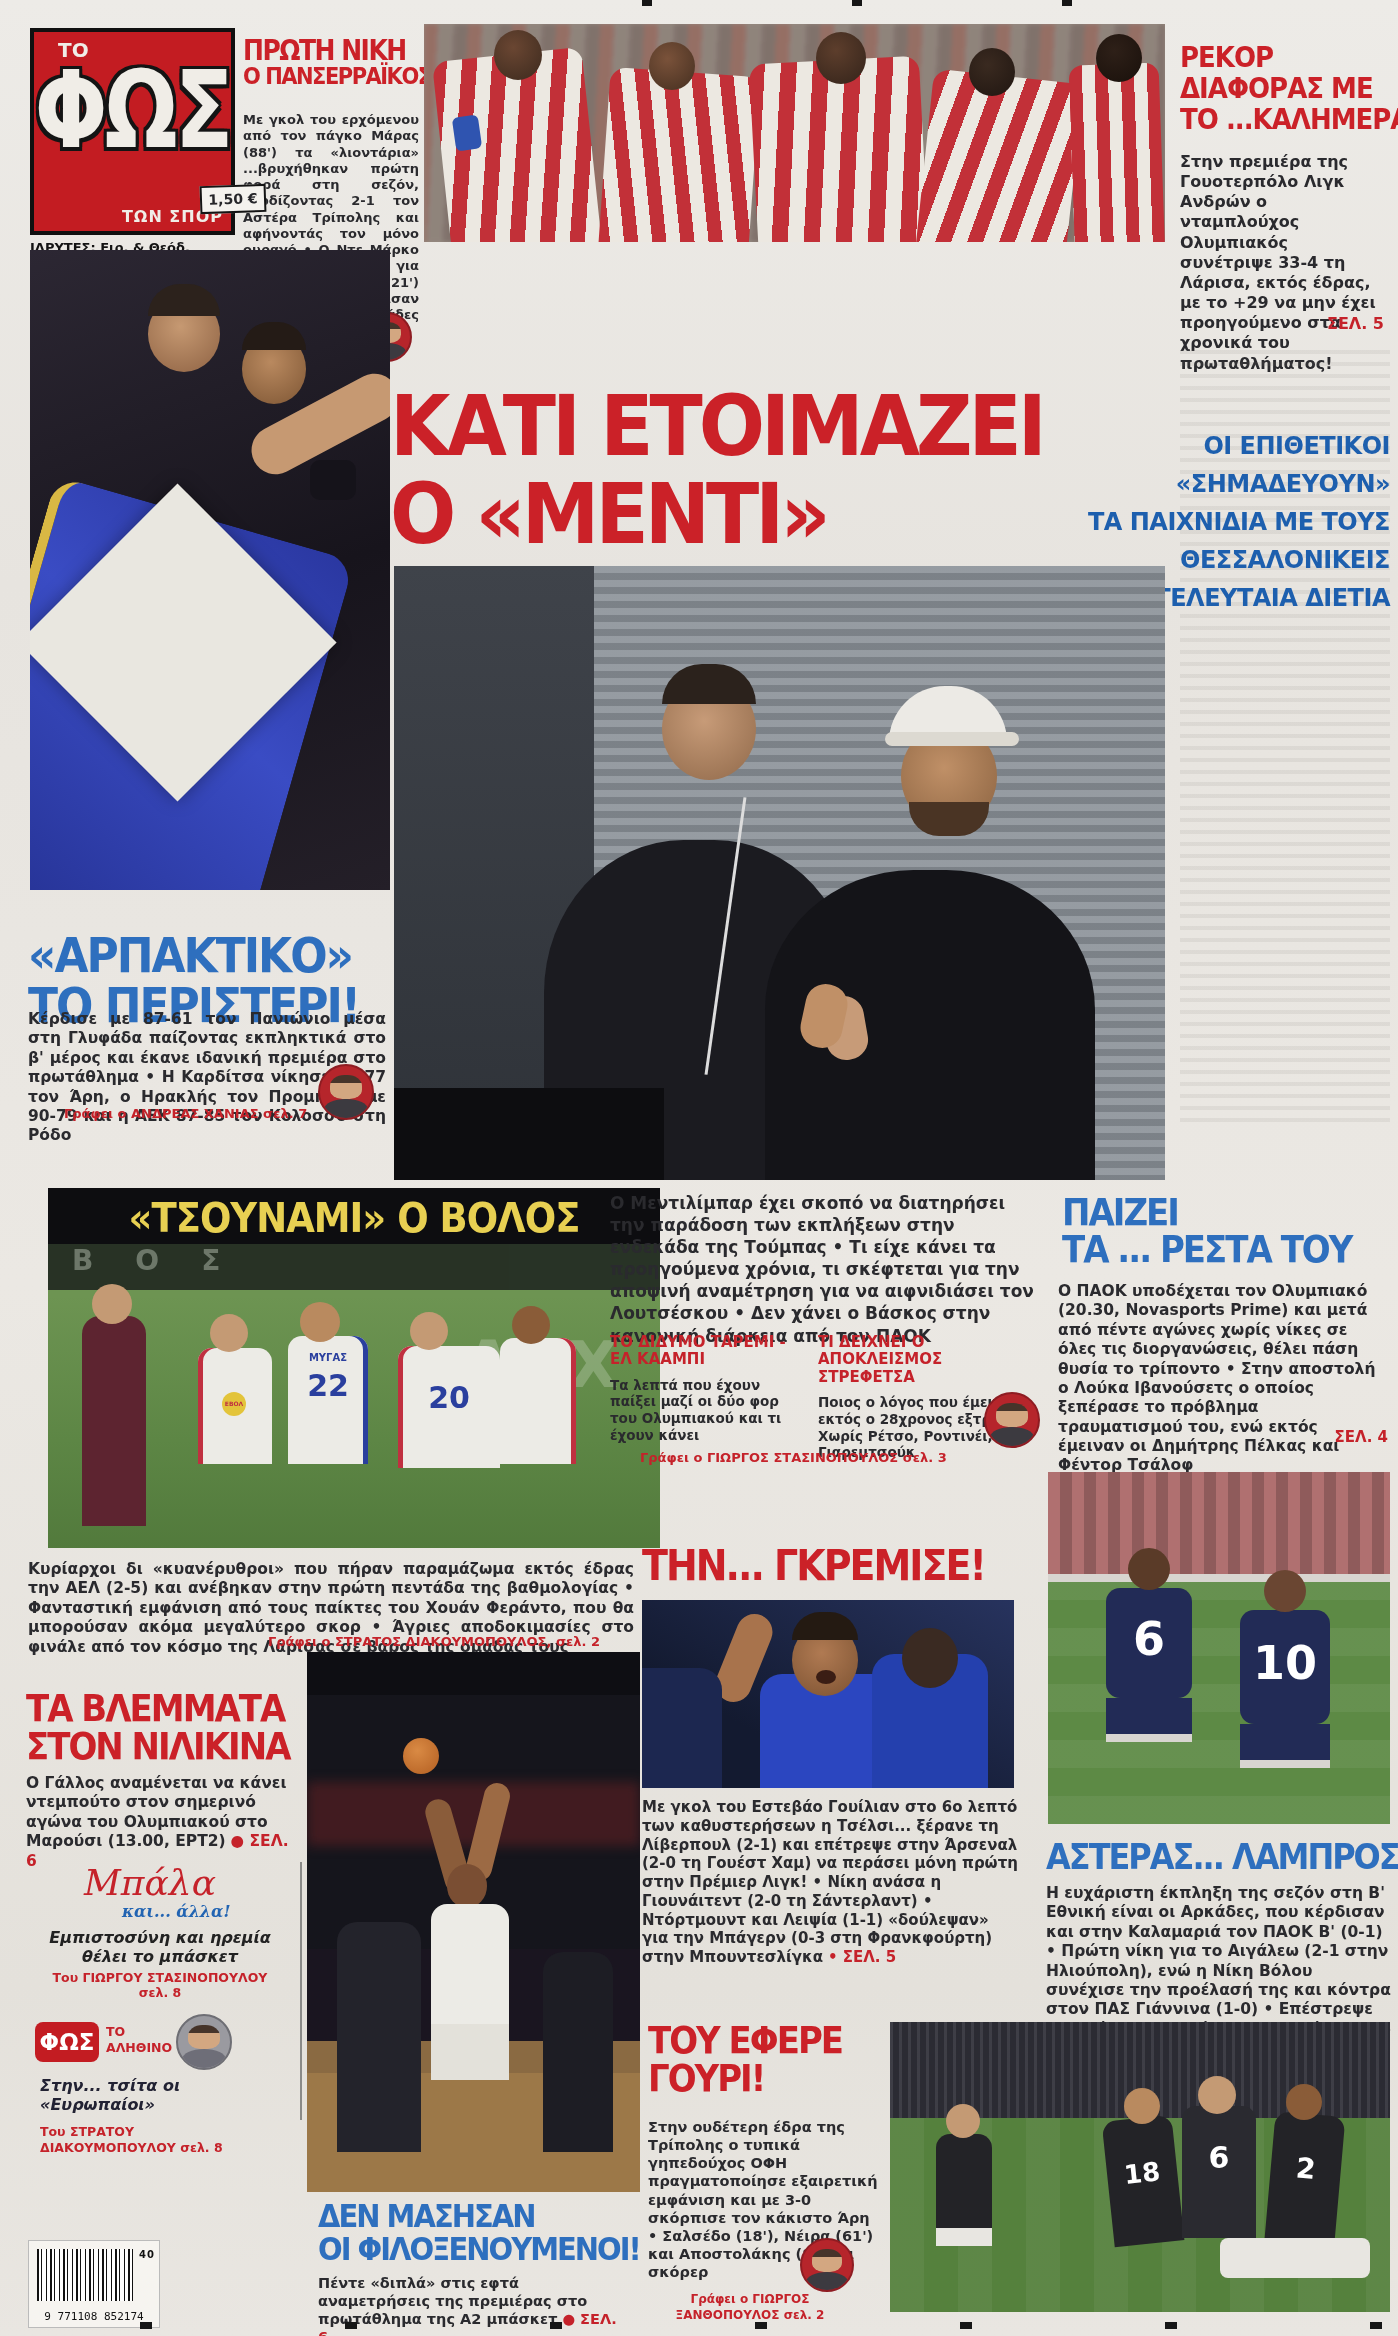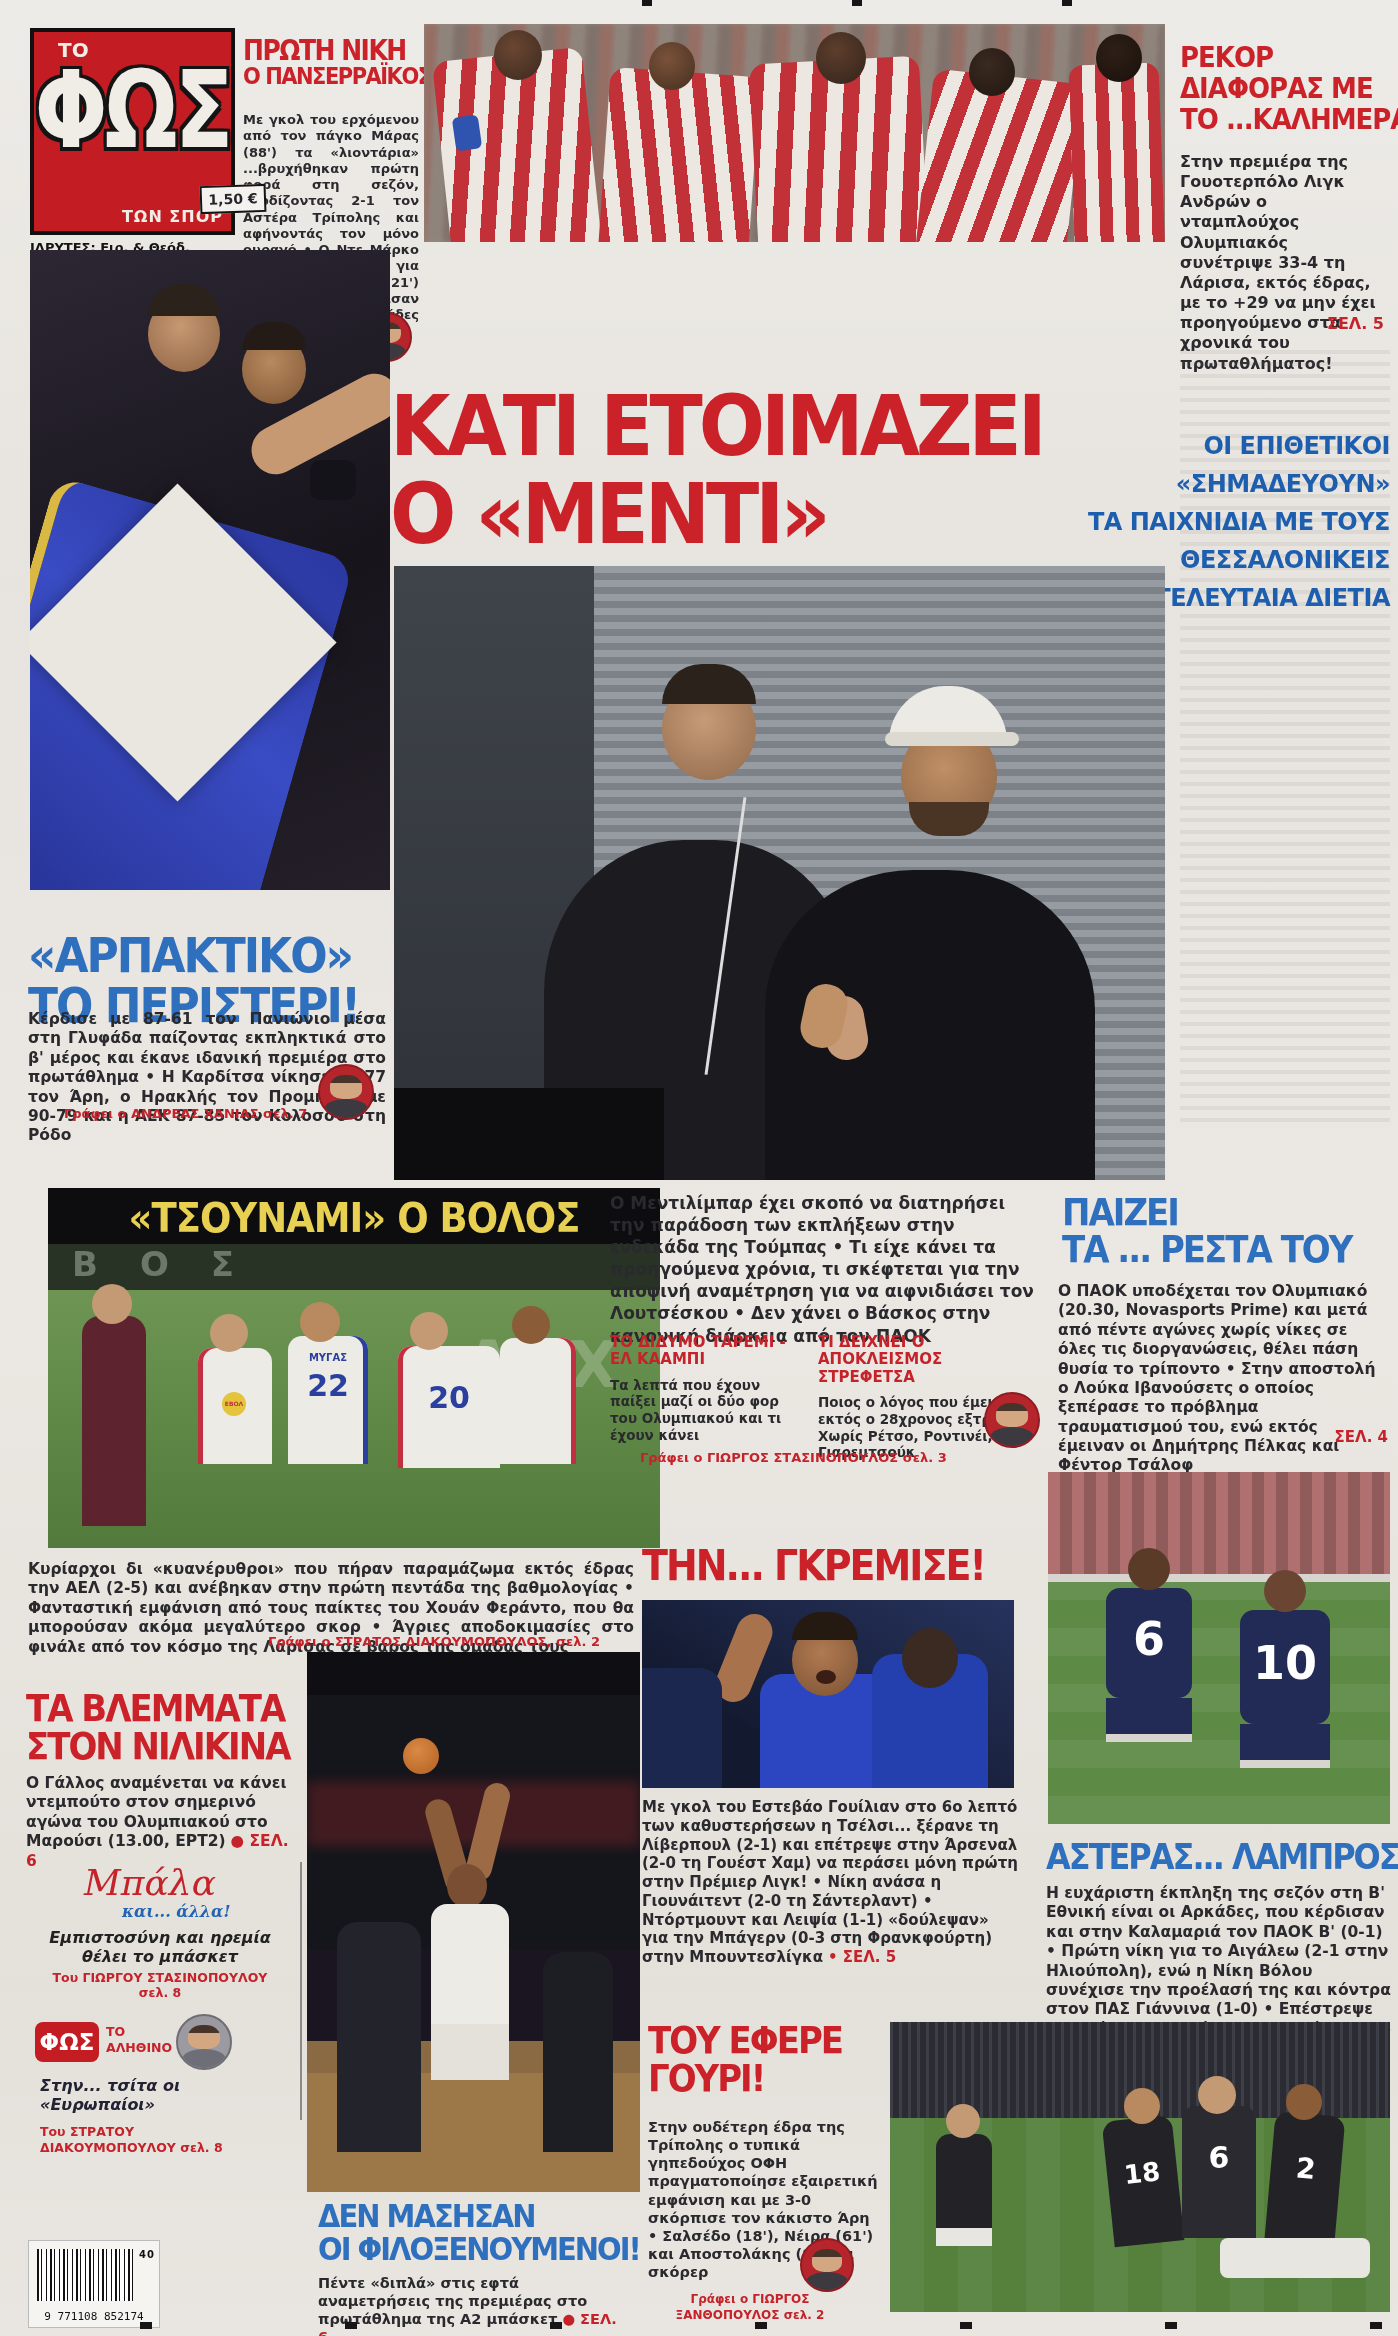--- a/index.html
+++ b/index.html
@@ -132,21 +132,21 @@
   <div class="ab byline" style="left:64px;top:1106px;font-size:13px;">Γράφει ο ΑΝΔΡΕΑΣ ΧΑΝΙΑΣ σελ. 7</div>
   <div class="ab avatar" style="left:318px;top:1064px;width:52px;height:52px;">
       <span class="gface"></span>
       <span class="gbody"></span>
     </div>
 
   <div class="ab photo" style="left:48px;top:1188px;width:612px;height:360px;background:linear-gradient(180deg,#6d9452 0 30%,#5d8645 70%,#527a3c 100%);">
     <div class="ab" style="left:0;top:0;width:100%;height:56px;background:#0d0d10;display:flex;align-items:center;justify-content:center;">
       <span class="cond" style="color:#e8d052;font-size:37px;letter-spacing:-1px;transform:scaleY(1.12);">«ΤΣΟΥΝΑΜΙ» Ο ΒΟΛΟΣ</span>
     </div>
-    <div class="ab" style="left:0;top:56px;width:100%;height:46px;background:#1c221e;color:#cfd4cf;font-weight:bold;font-size:34px;letter-spacing:42px;text-indent:24px;opacity:.85;overflow:hidden;"><span style="opacity:.45;">ΒΟΣ</span></div>
+    <div class="ab" style="left:0;top:56px;width:100%;height:46px;background:#1c221e;color:#cfd4cf;font-weight:bold;font-size:28px;letter-spacing:42px;text-indent:24px;opacity:.85;overflow:hidden;"><span style="opacity:.45;">ΒΟΣ</span></div>
     <div class="ab" style="right:36px;top:140px;font-weight:bold;font-size:64px;color:rgba(255,255,255,.22);letter-spacing:6px;">ΑΣΧ</div>
     <div class="ab" style="left:34px;top:128px;width:64px;height:210px;border-radius:18px 18px 0 0;background:#5d2430;"></div>
     <div class="ab" style="left:44px;top:96px;width:40px;height:40px;border-radius:50%;background:#c49a74;"></div>
     <div class="ab" style="left:150px;top:160px;width:74px;height:116px;border-radius:14px 14px 0 0;background:#ecebe6;box-shadow:inset 5px 0 0 #c03040;">
       <span class="ab" style="left:24px;top:44px;width:24px;height:24px;border-radius:50%;background:#e3c43a;color:#c03040;font-weight:bold;font-size:6px;text-align:center;line-height:24px;">ΕΒΟΛ</span>
     </div>
     <div class="ab" style="left:162px;top:126px;width:38px;height:38px;border-radius:50%;background:#c49a74;"></div>
     <div class="ab" style="left:240px;top:148px;width:80px;height:128px;border-radius:14px 14px 0 0;background:#ecebe6;box-shadow:inset -5px 0 0 #2a3f9e;">
       <span class="ab" style="left:0;top:16px;width:100%;text-align:center;font-weight:bold;font-size:10px;color:#2a3f9e;">ΜΥΓΑΣ</span>
       <span class="ab num" style="left:0;top:32px;width:100%;font-size:30px;color:#2a3f9e;">22</span>

